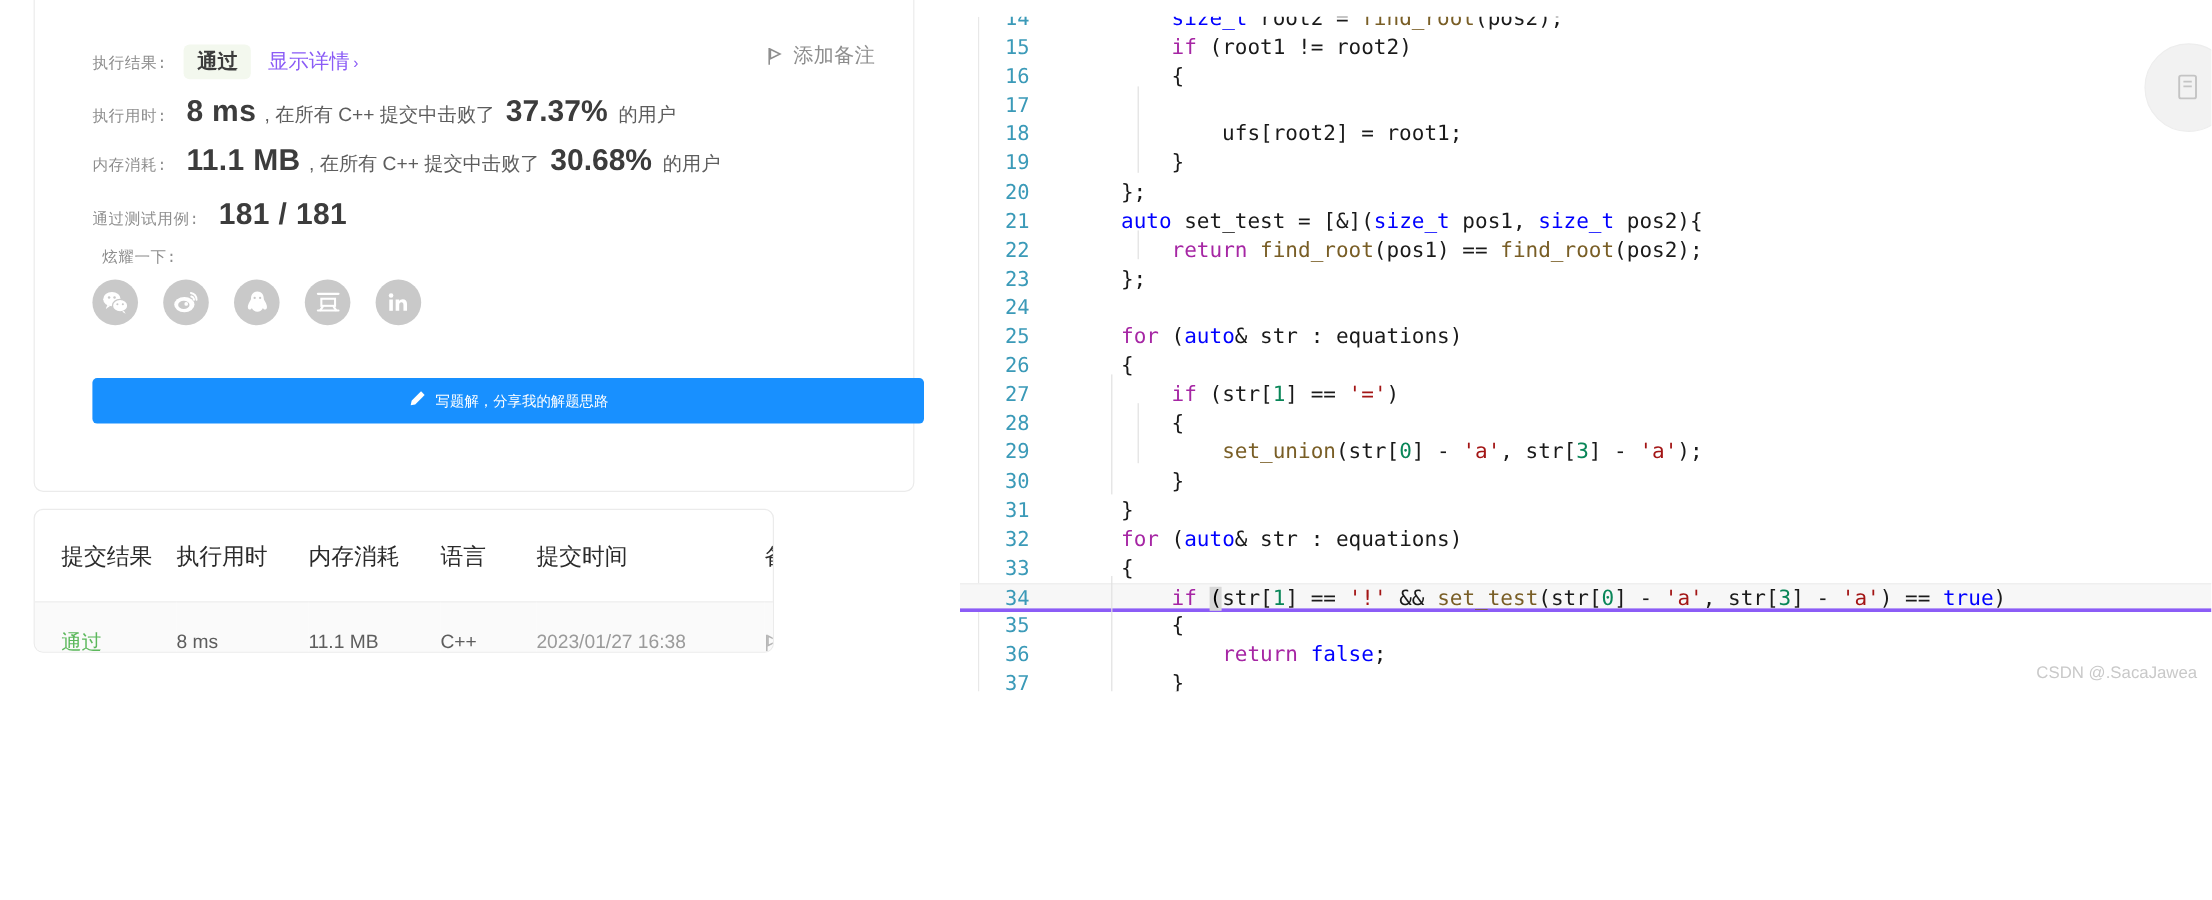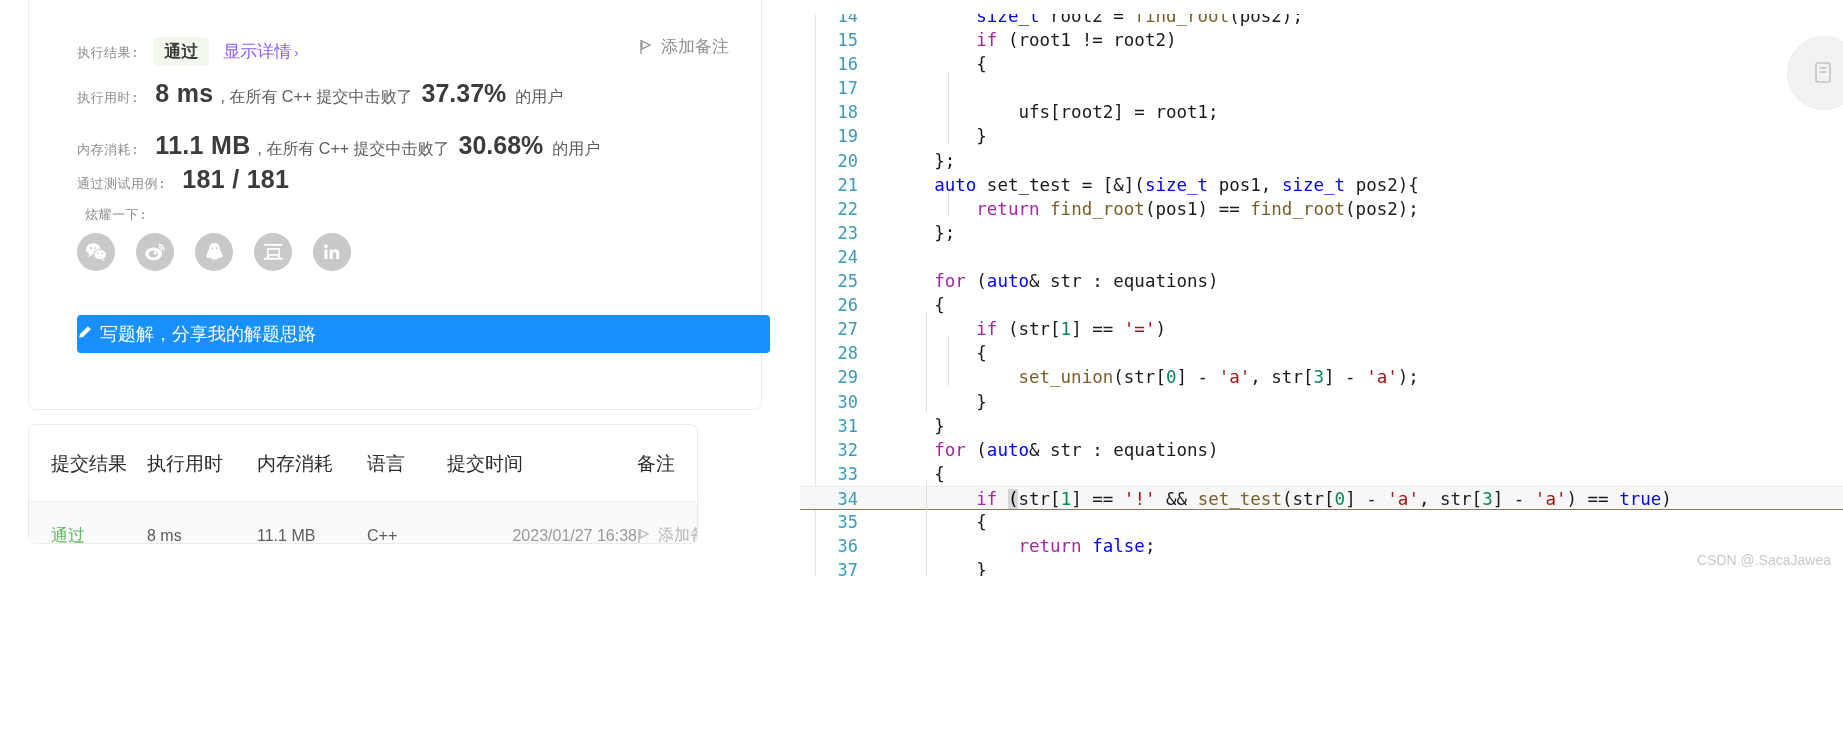--- a/index.html
+++ b/index.html
@@ -53,55 +53,55 @@
   .flag-ico { width: 14px; height: 16px; display:inline-block; }
 
   .big-val {
     font-size: 25px; font-weight: 700; color: #3c3c3c; letter-spacing: .3px;
   }
   .mid-txt { font-size: 16px; color: #5d5d5d; }
   .pct { font-size: 25px; font-weight: 700; color: #3c3c3c; }
 
   #r-exec  { position:absolute; left:48px; top:44px; }
   #r-time  { position:absolute; left:48px; top:86px; }
-  #r-mem   { position:absolute; left:48px; top:138px; }
+  #r-mem   { position:absolute; left:48px; top:127px; }
   #r-cases { position:absolute; left:48px; top:172px; }
   #r-share { position:absolute; left:56px; top:212px; }
 
   .socials { position:absolute; left:48px; top:240px; display:flex; gap:21px; }
   .soc {
     width: 38px; height: 38px; border-radius: 50%;
     background: #c9c9c9; display:flex; align-items:center; justify-content:center;
     cursor:pointer;
   }
   .soc svg { display:block; }
 
   #write-btn {
     position: absolute; left: 48px; top: 322px;
     width: 693px; height: 38px;
     background: #1890ff; border-radius: 4px;
-    display:flex; align-items:center; gap:8px;
-    color:#fff; font-size:18px; cursor:pointer;
-  }
-
-  
-  #table-card { top: 424px; width: 670px; height: 120px; overflow:hidden; }
+    display:flex; align-items:center; justify-content:center; gap:8px;
+    color:#fff; font-size:12px; cursor:pointer;
+  }
+
+  
+  #table-card { top: 424px; width: 617px; height: 120px; overflow:hidden; }
   table.subs { width: 100%; border-collapse: collapse; table-layout: fixed; }
   table.subs th {
     text-align: left; font-weight: 400; color: #2b2b2b; font-size: 19px;
     padding: 26px 0 24px 0; border-bottom: 1px solid #f0f0f0;
   }
   table.subs td {
     font-size: 16px; color: #5d5d5d; padding: 22px 0; background:#fafafa;
   }
   .c1 { padding-left: 22px !important; width: 118px; }
   .c2 { width: 110px; }
   .c3 { width: 110px; }
   .c4 { width: 80px; }
-  .c5 { width: 190px; text-align: right; }
+  .c5 { width: 190px; }
   .c6 { width: 120px; }
   .pass-txt { color: #5cb85c; font-size:17px; }
   .date-txt { color:#9a9a9a; }
   .add-note-cell { color:#b5b5b5; display:flex; align-items:center; gap:7px; }
 
   
   #code-pane {
     position: absolute; left: 800px; top: 14px;
     width: 1043px; height: 562px;
     background: #ffffff;
@@ -110,21 +110,21 @@
   }
   #gutter-strip {
     position:absolute; left:0; top:0; width:16px; height:750px; background:#fff;
     border-right:1px solid #e8e8e8;
   }
   #code-rows { position:absolute; left:0; top:-10px; width:1043px; }
   .crow {
     position: relative; height: 24.1px; line-height: 24.1px;
     white-space: pre; font-size: 17.5px;
   }
-  .crow.hl { background: #f7f7f7; border-top:1px solid #ededed; border-bottom:1px solid #8b5cf6; }
+  .crow.hl { background: #f7f7f7; border-top:1px solid #ededed; border-bottom:3px solid #8b5cf6; }
   .lnum {
     position:absolute; left: 0; width: 58px; text-align: right;
     color: #3b9ab8; font-size: 17px;
   }
   .ctext { position: absolute; left: 92px; }
   .guide {
     position:absolute; width:1px; background:#e0e0e0;
   }
   
   .k  { color:#a626a4; }      

